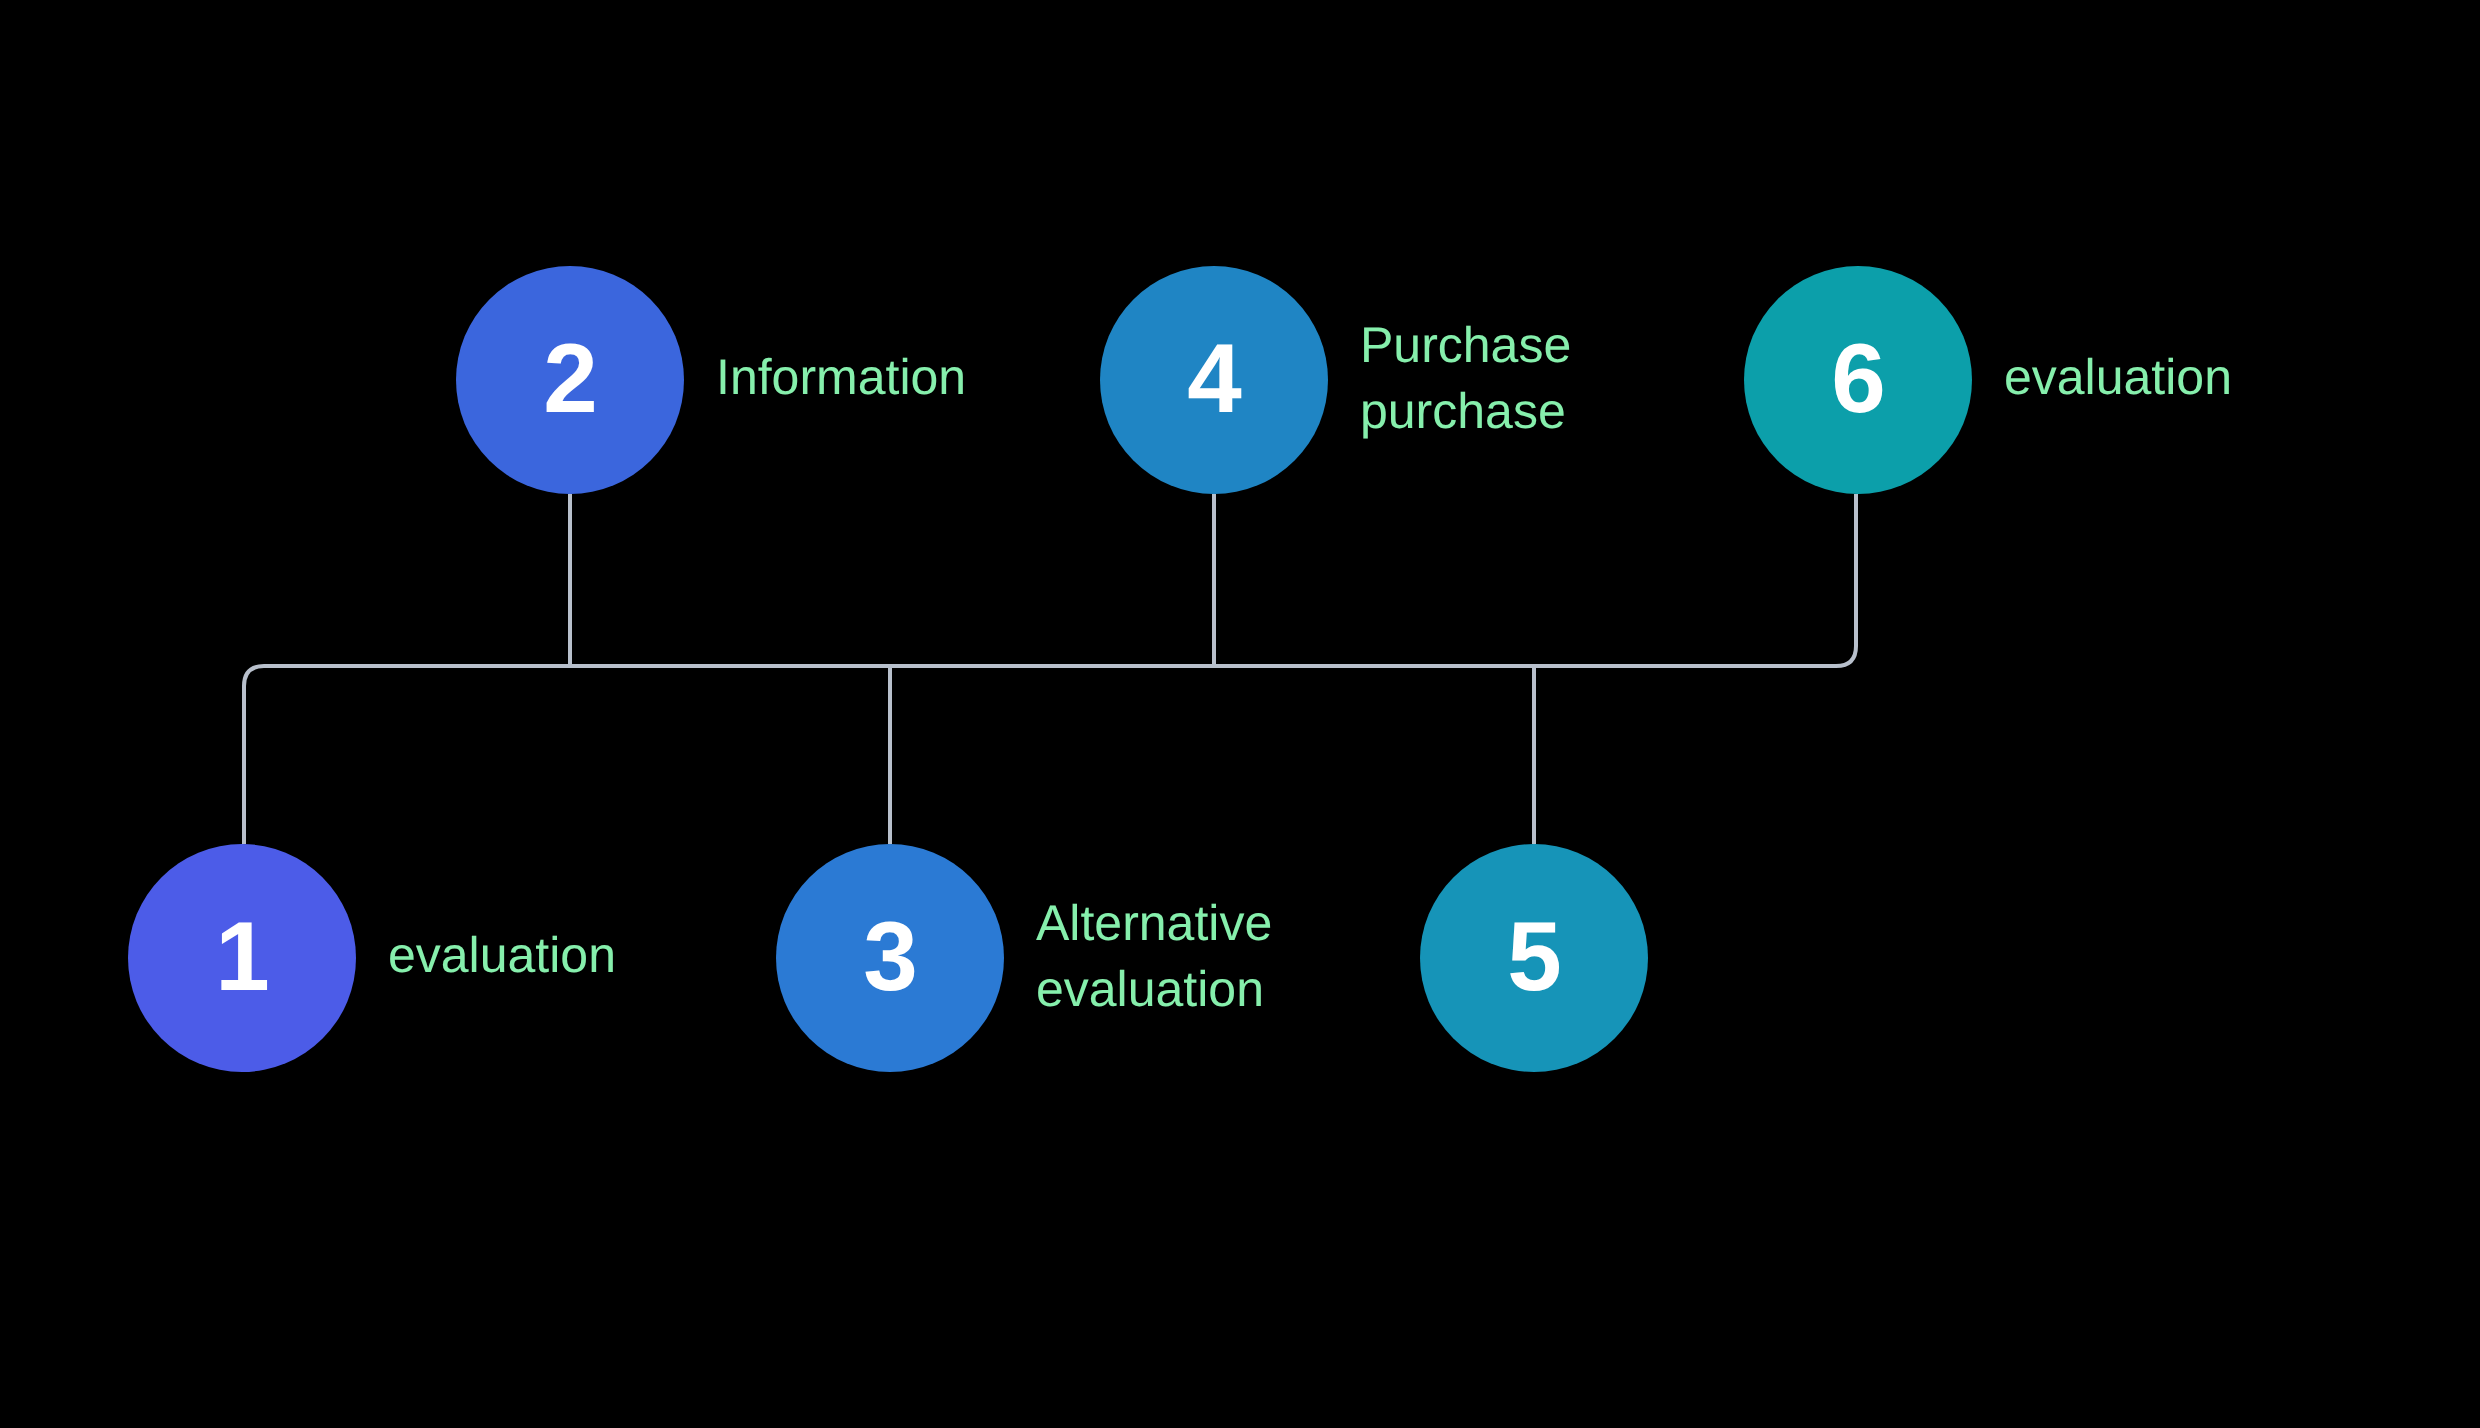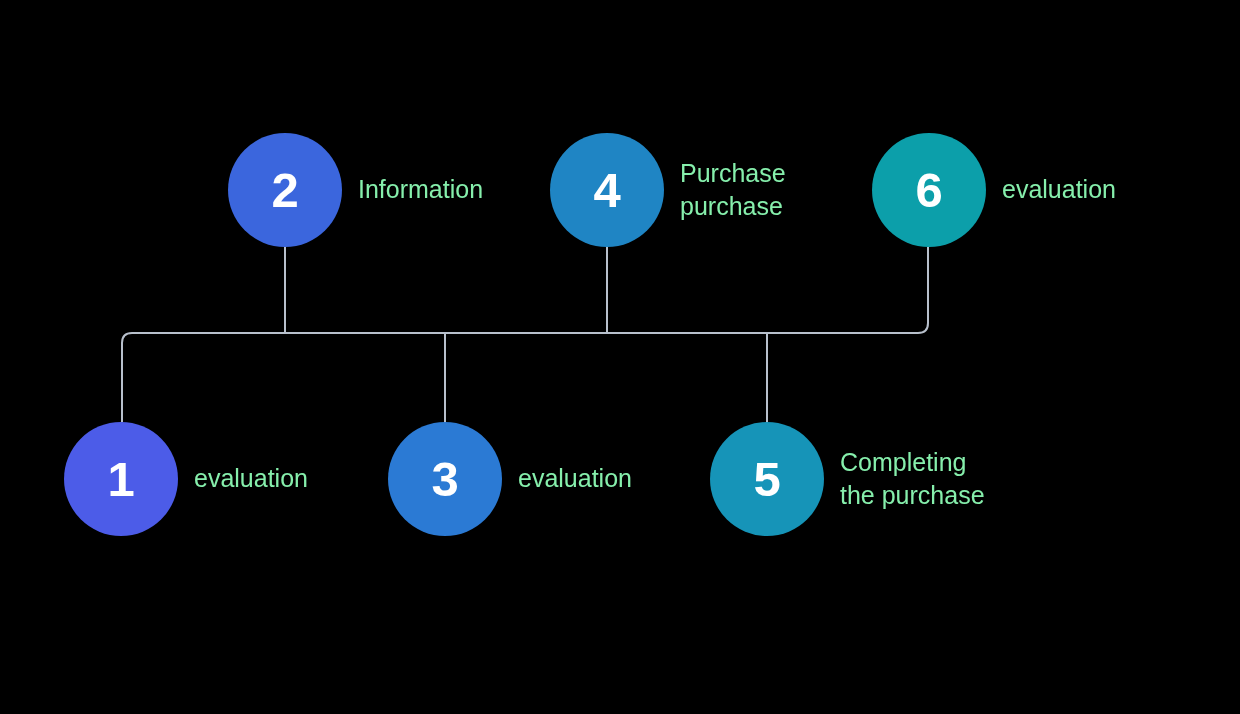--- a/index.html
+++ b/index.html
@@ -93,40 +93,37 @@
         </div>
         <div class="node-label">
           <span class="lbl-line">Information</span>
         </div>
       </div>
       <div class="node" style="left: 388px; top: 422px;">
         <div class="node-circle" style="background: rgb(43, 122, 212);">
           <span class="node-number">3</span>
         </div>
         <div class="node-label">
+          <span class="lbl-line">Alternative</span>
           <span class="lbl-line">evaluation</span>
         </div>
       </div>
       <div class="node" style="left: 550px; top: 133px;">
         <div class="node-circle" style="background: rgb(31, 133, 196);">
           <span class="node-number">4</span>
         </div>
         <div class="node-label">
           <span class="lbl-line">Purchase</span>
           <span class="lbl-line">purchase</span>
         </div>
       </div>
       <div class="node" style="left: 710px; top: 422px;">
         <div class="node-circle" style="background: rgb(22, 148, 184);">
           <span class="node-number">5</span>
         </div>
-        <div class="node-label">
-          <span class="lbl-line">Completing</span>
-          <span class="lbl-line">the purchase</span>
-        </div>
       </div>
       <div class="node" style="left: 872px; top: 133px;">
         <div class="node-circle" style="background: rgb(12, 159, 170);">
           <span class="node-number">6</span>
         </div>
         <div class="node-label">
           <span class="lbl-line">evaluation</span>
         </div>
       </div>
     </div>

